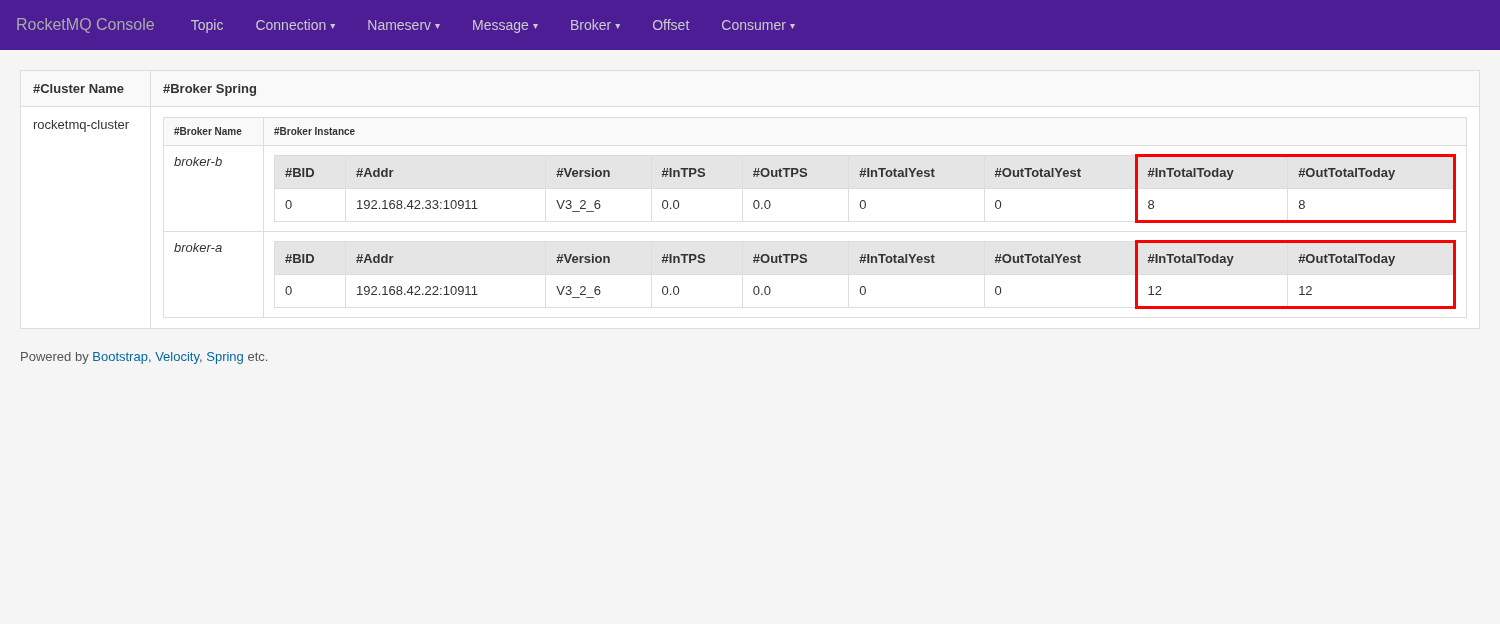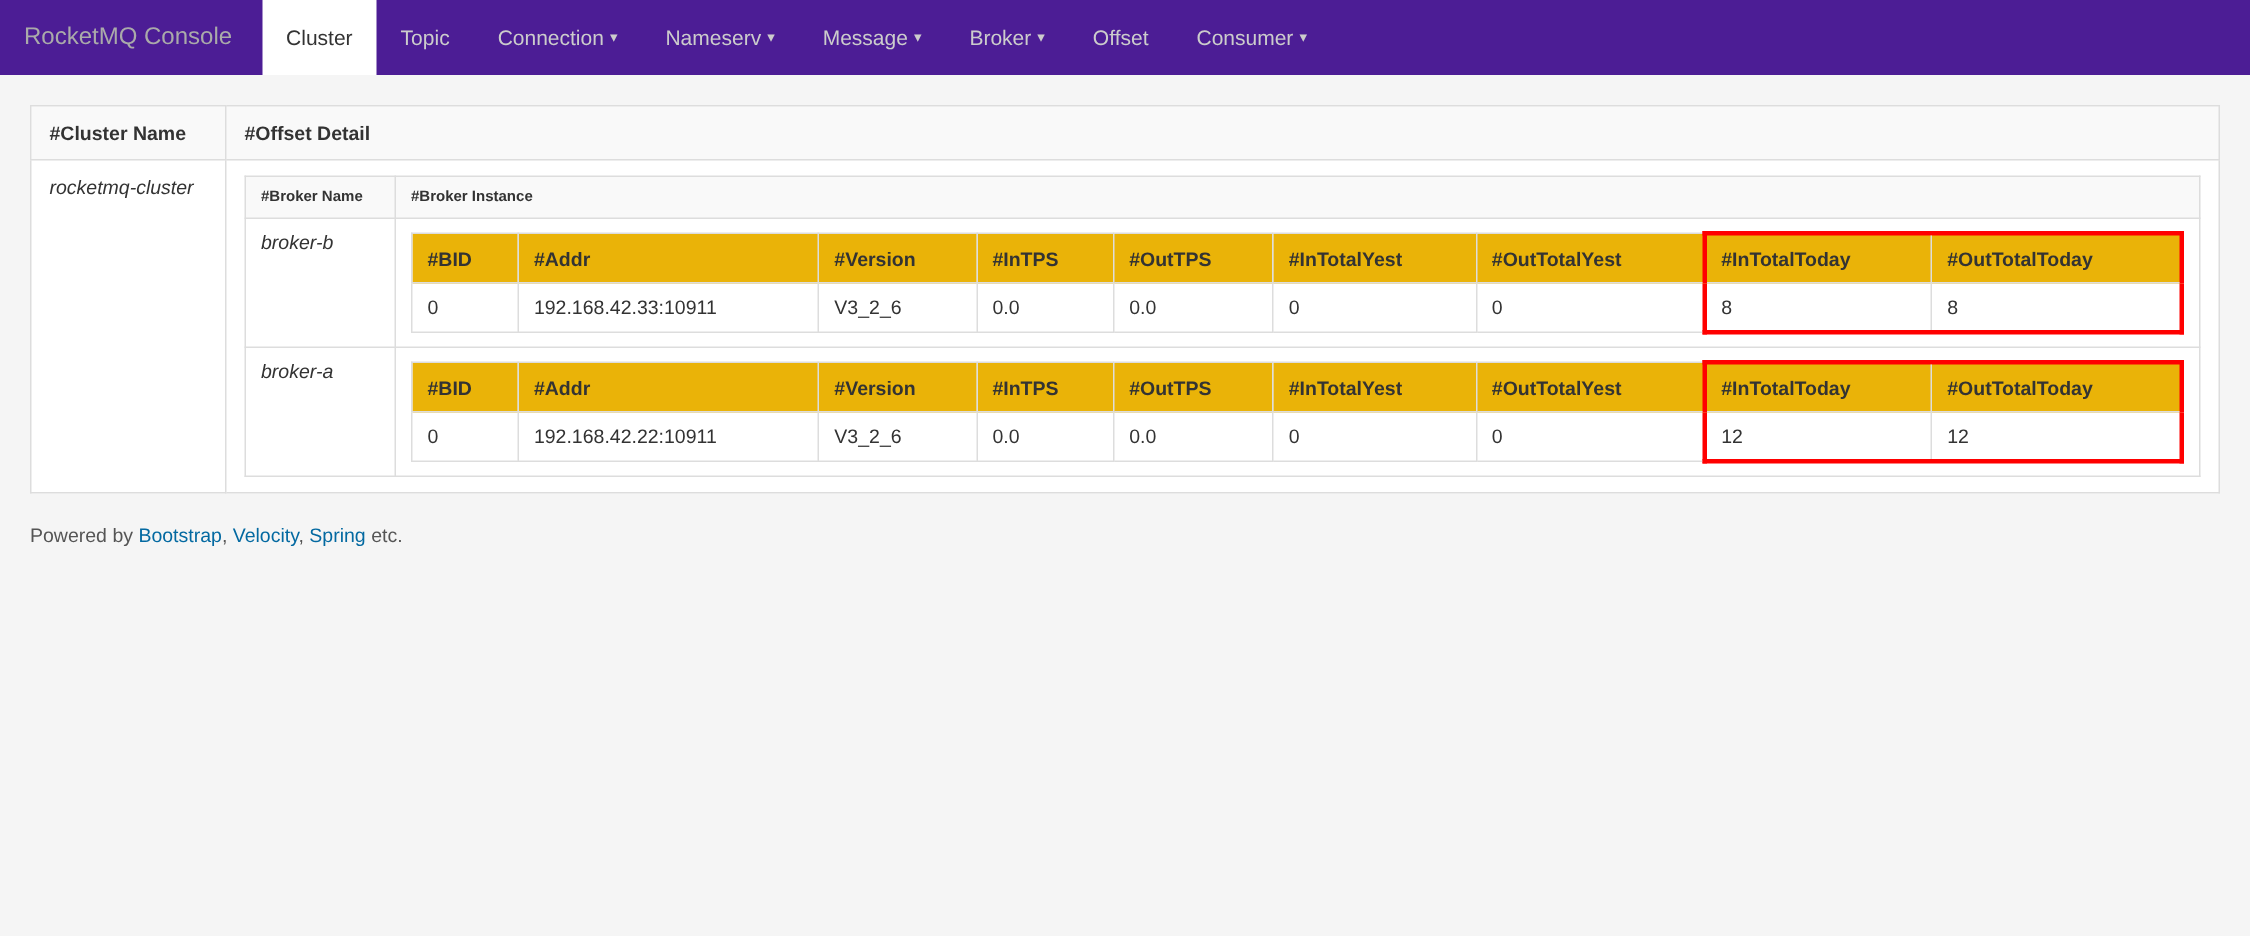--- a/index.html
+++ b/index.html
@@ -92,21 +92,21 @@
       font-size: 13px;
     }
 
     
     .inner-table {
       width: 100%;
       border-collapse: collapse;
       border: 1px solid #ddd;
     }
     .inner-table th {
-      background: #eab308;
+      background: #e5e5e5;
       border: 1px solid #ddd;
       padding: 8px 10px;
       font-weight: bold;
       text-align: left;
       font-size: 13px;
       white-space: nowrap;
     }
     .inner-table td {
       border: 1px solid #ddd;
       padding: 8px 10px;
@@ -130,42 +130,41 @@
       color: #0369a1;
       text-decoration: none;
     }
   </style>
 </head>
 <body>
 
 <nav class="navbar">
   <a class="navbar-brand">RocketMQ Console</a>
   <div class="nav-items">
-    <div class="nav-item active">Cluster</div>
     <div class="nav-item">Topic</div>
     <div class="nav-item">Connection <span class="caret">▾</span></div>
     <div class="nav-item">Nameserv <span class="caret">▾</span></div>
     <div class="nav-item">Message <span class="caret">▾</span></div>
     <div class="nav-item">Broker <span class="caret">▾</span></div>
     <div class="nav-item">Offset</div>
     <div class="nav-item">Consumer <span class="caret">▾</span></div>
   </div>
 </nav>
 
 <div class="main-content">
   <table class="outer-table">
     <thead>
       <tr>
         <th>#Cluster Name</th>
-        <th>#Offset Detail</th>
+        <th>#Broker Spring</th>
       </tr>
     </thead>
     <tbody>
       <tr>
-        <td style="width:130px; vertical-align:top;font-style:italic;">
+        <td style="width:130px; vertical-align:top;">
           <span>rocketmq-cluster</span>
         </td>
         <td>
           <table class="middle-table">
             <thead>
               <tr>
                 <th style="width:100px;">#Broker Name</th>
                 <th>#Broker Instance</th>
               </tr>
             </thead>

